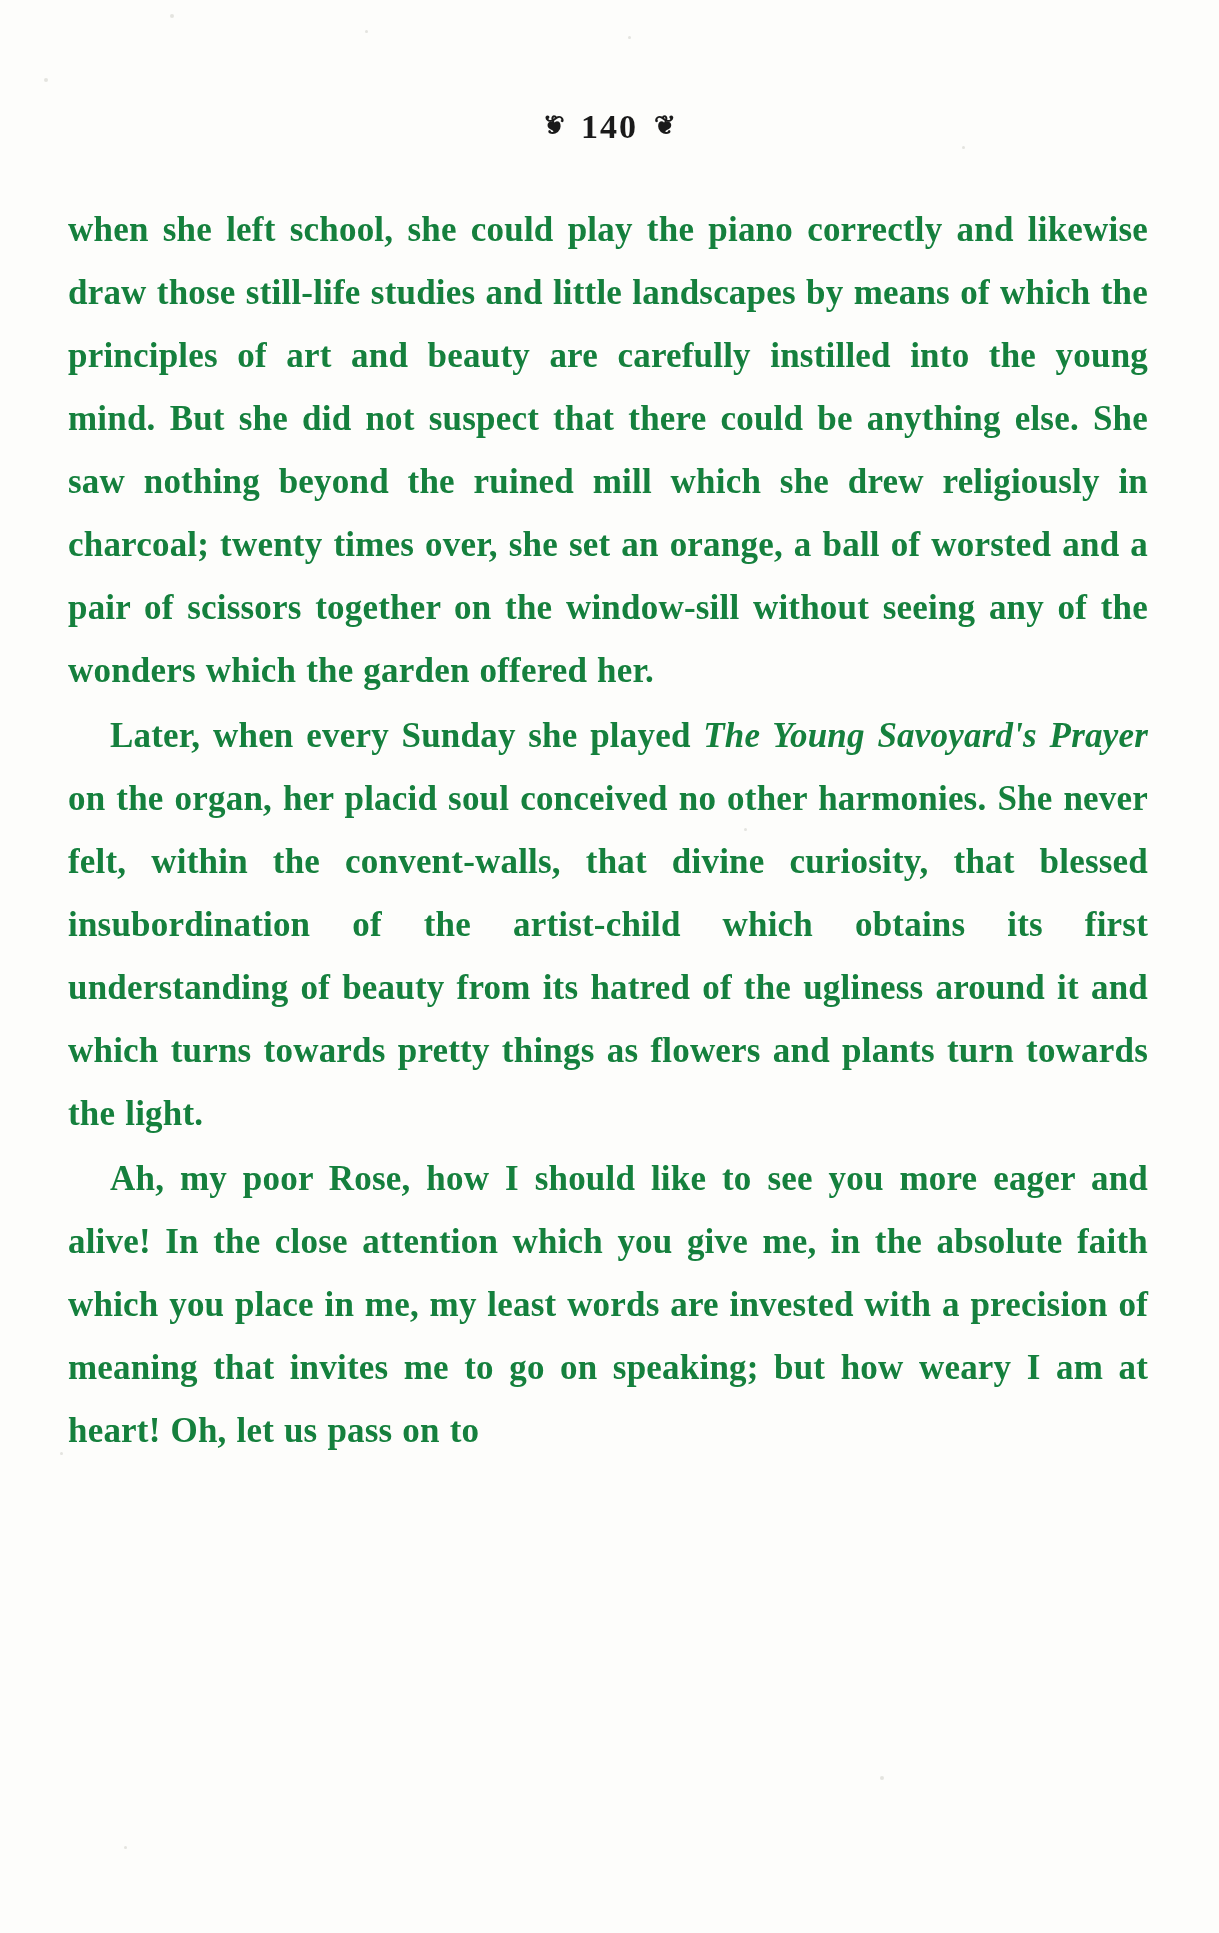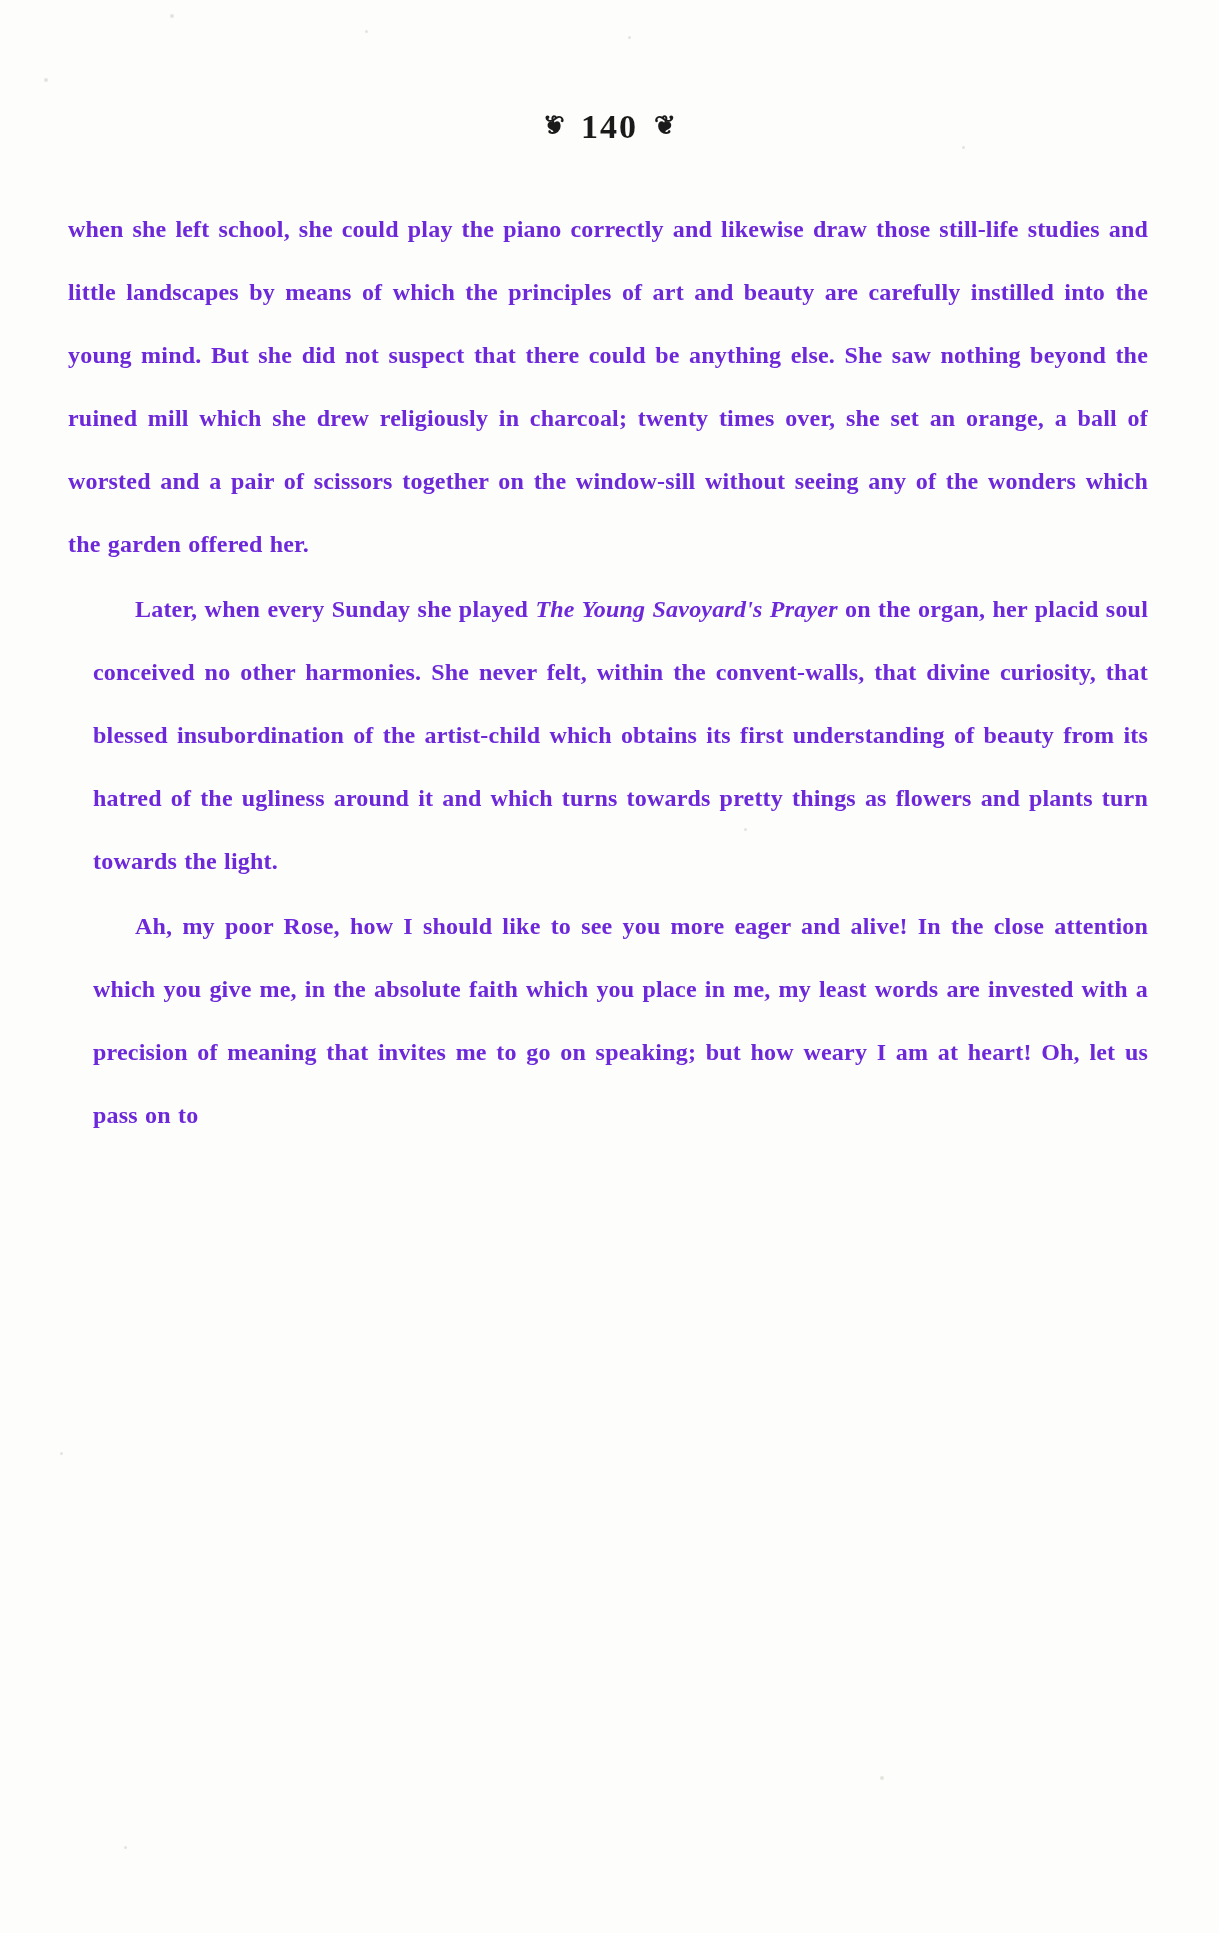--- a/index.html
+++ b/index.html
@@ -48,32 +48,31 @@
     font-weight: bold;
   }
   .body-text {
     position: absolute;
     left: 68px;
     top: 198px;
     width: 1080px;
   }
   p.para {
     margin: 0 0 2px 0;
-    font-size: 24px;
+    font-size: 35px;
     line-height: 63px;
     text-align: justify;
     text-justify: inter-word;
     font-weight: bold;
     letter-spacing: 0.2px;
     word-spacing: 1px;
-    color: #6d28d9;
+    color: #15803d;
   }
   p.para.indent {
     text-indent: 42px;
-    margin-left: 25px;
   }
   p.para .it {
     font-style: italic;
   }
   
   .speck {
     position: absolute;
     background: #cfcfc8;
     border-radius: 50%;
     opacity: .55;

